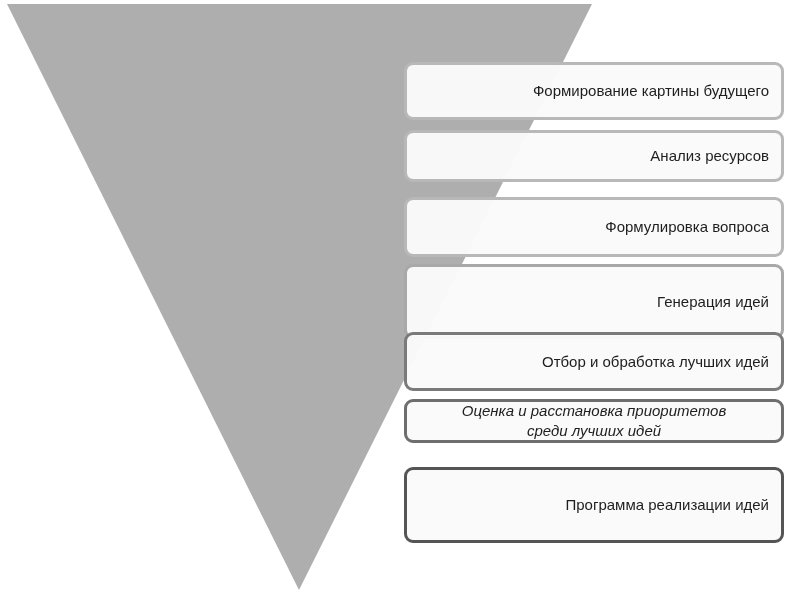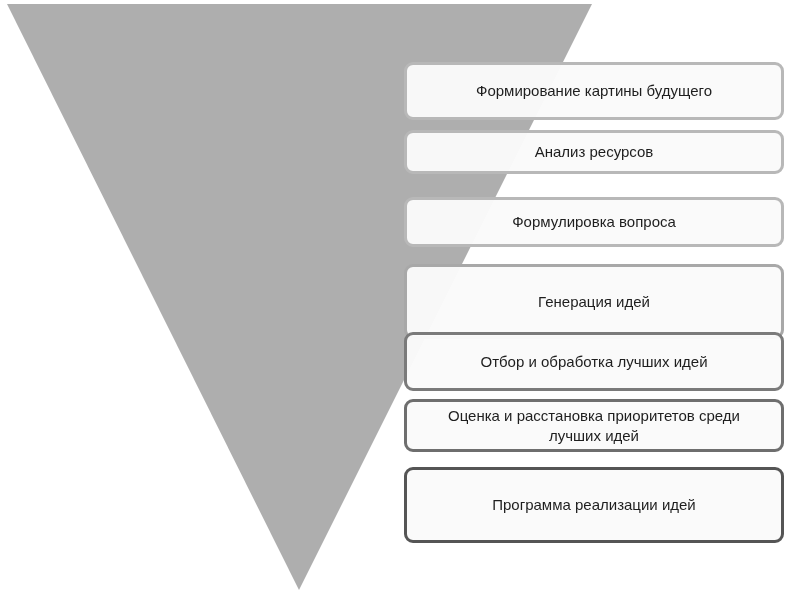--- a/index.html
+++ b/index.html
@@ -8,46 +8,46 @@
     background: #ffffff;
     font-family: "Liberation Sans", "DejaVu Sans", sans-serif;
   }
   .funnel { position: absolute; left: 0; top: 0; width: 790px; height: 596px; }
   .stage {
     position: absolute; left: 404px; width: 380px;
     box-sizing: border-box;
     border-radius: 9px;
     border: 3px solid #b4b4b4;
     background: rgba(250,250,250,0.97);
-    display: flex; align-items: center; justify-content: center;
+    display: flex; align-items: center; justify-content: flex-end;
     text-align: center;
     font-size: 15px; line-height: 20px; color: #1e1e1e;
     padding: 0 12px;
   }
 </style>
 </head>
 <body>
 
 <svg class="funnel" viewBox="0 0 790 596">
   <polygon points="7,4 592,4 299,590" fill="#aeaeae"></polygon>
 </svg>
 
 <div class="stage" style="top:62px;height:58px;border-color:#b8b8b8;">
   <span>Формирование картины будущего</span>
 </div>
-<div class="stage" style="top:130px;height:44px;border-color:#b8b8b8;">
+<div class="stage" style="top:130px;height:52px;border-color:#b8b8b8;">
   <span>Анализ ресурсов</span>
 </div>
-<div class="stage" style="top:197px;height:50px;border-color:#b8b8b8;">
+<div class="stage" style="top:197px;height:60px;border-color:#b8b8b8;">
   <span>Формулировка вопроса</span>
 </div>
 <div class="stage" style="top:264px;height:75px;border-color:#a8a8a8;">
   <span>Генерация идей</span>
 </div>
 <div class="stage" style="top:332px;height:59px;border-color:#7a7a7a;">
   <span>Отбор и обработка лучших идей</span>
 </div>
-<div class="stage" style="top:399px;height:53px;border-color:#6e6e6e;padding:0 34px;">
+<div class="stage" style="top:399px;height:44px;border-color:#6e6e6e;padding:0 34px;font-style:italic;">
   <span>Оценка и расстановка приоритетов среди лучших идей</span>
 </div>
 <div class="stage" style="top:467px;height:76px;border-color:#555555;">
   <span>Программа реализации идей</span>
 </div>
 
 </body></html>

